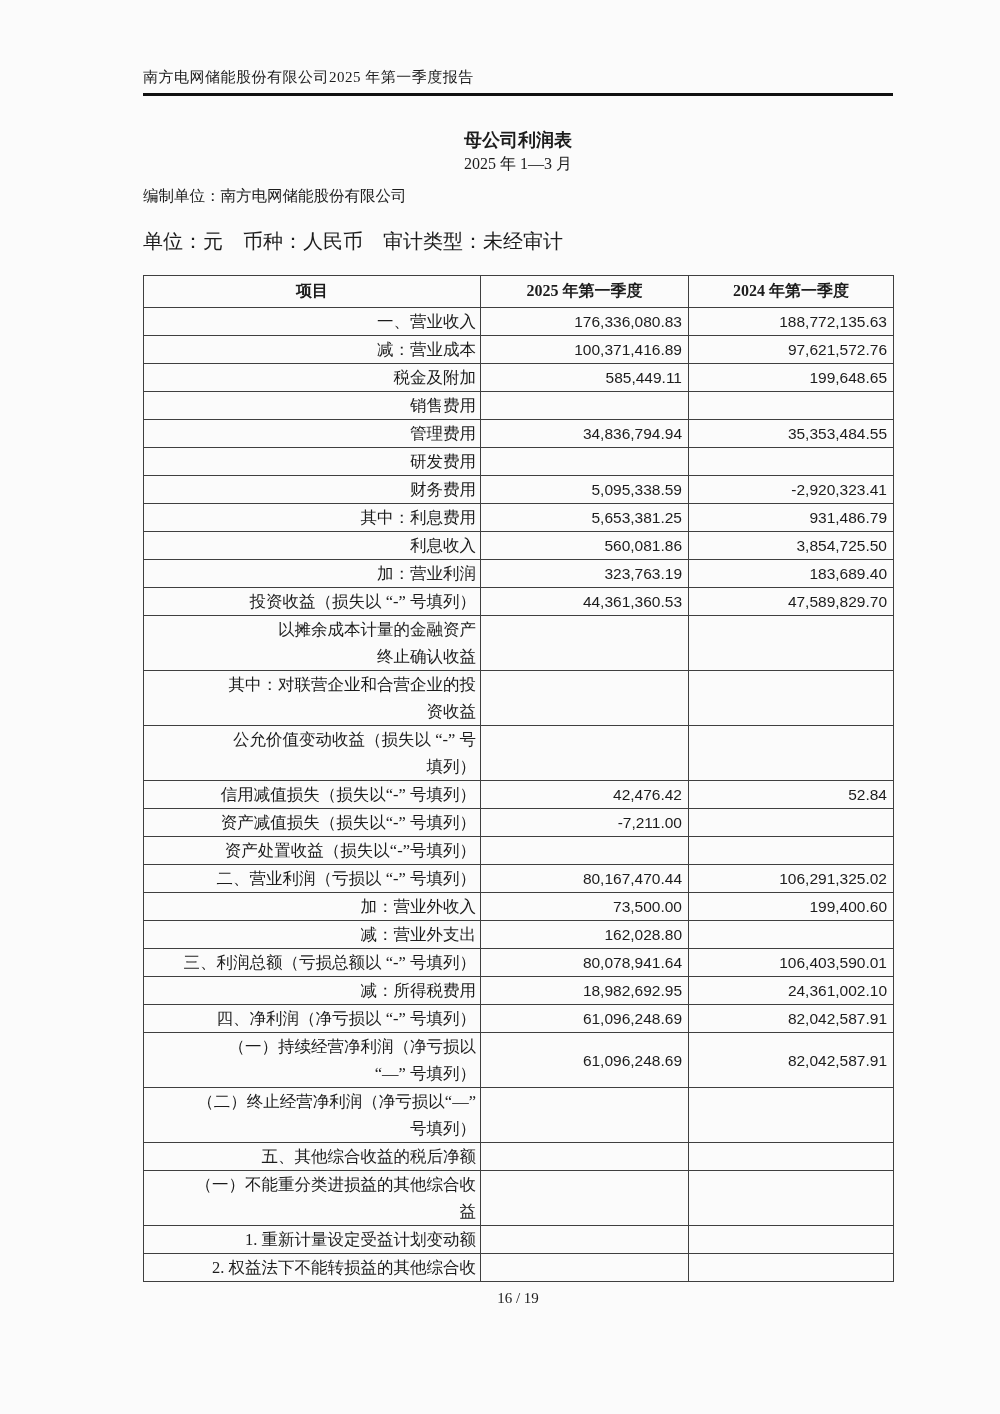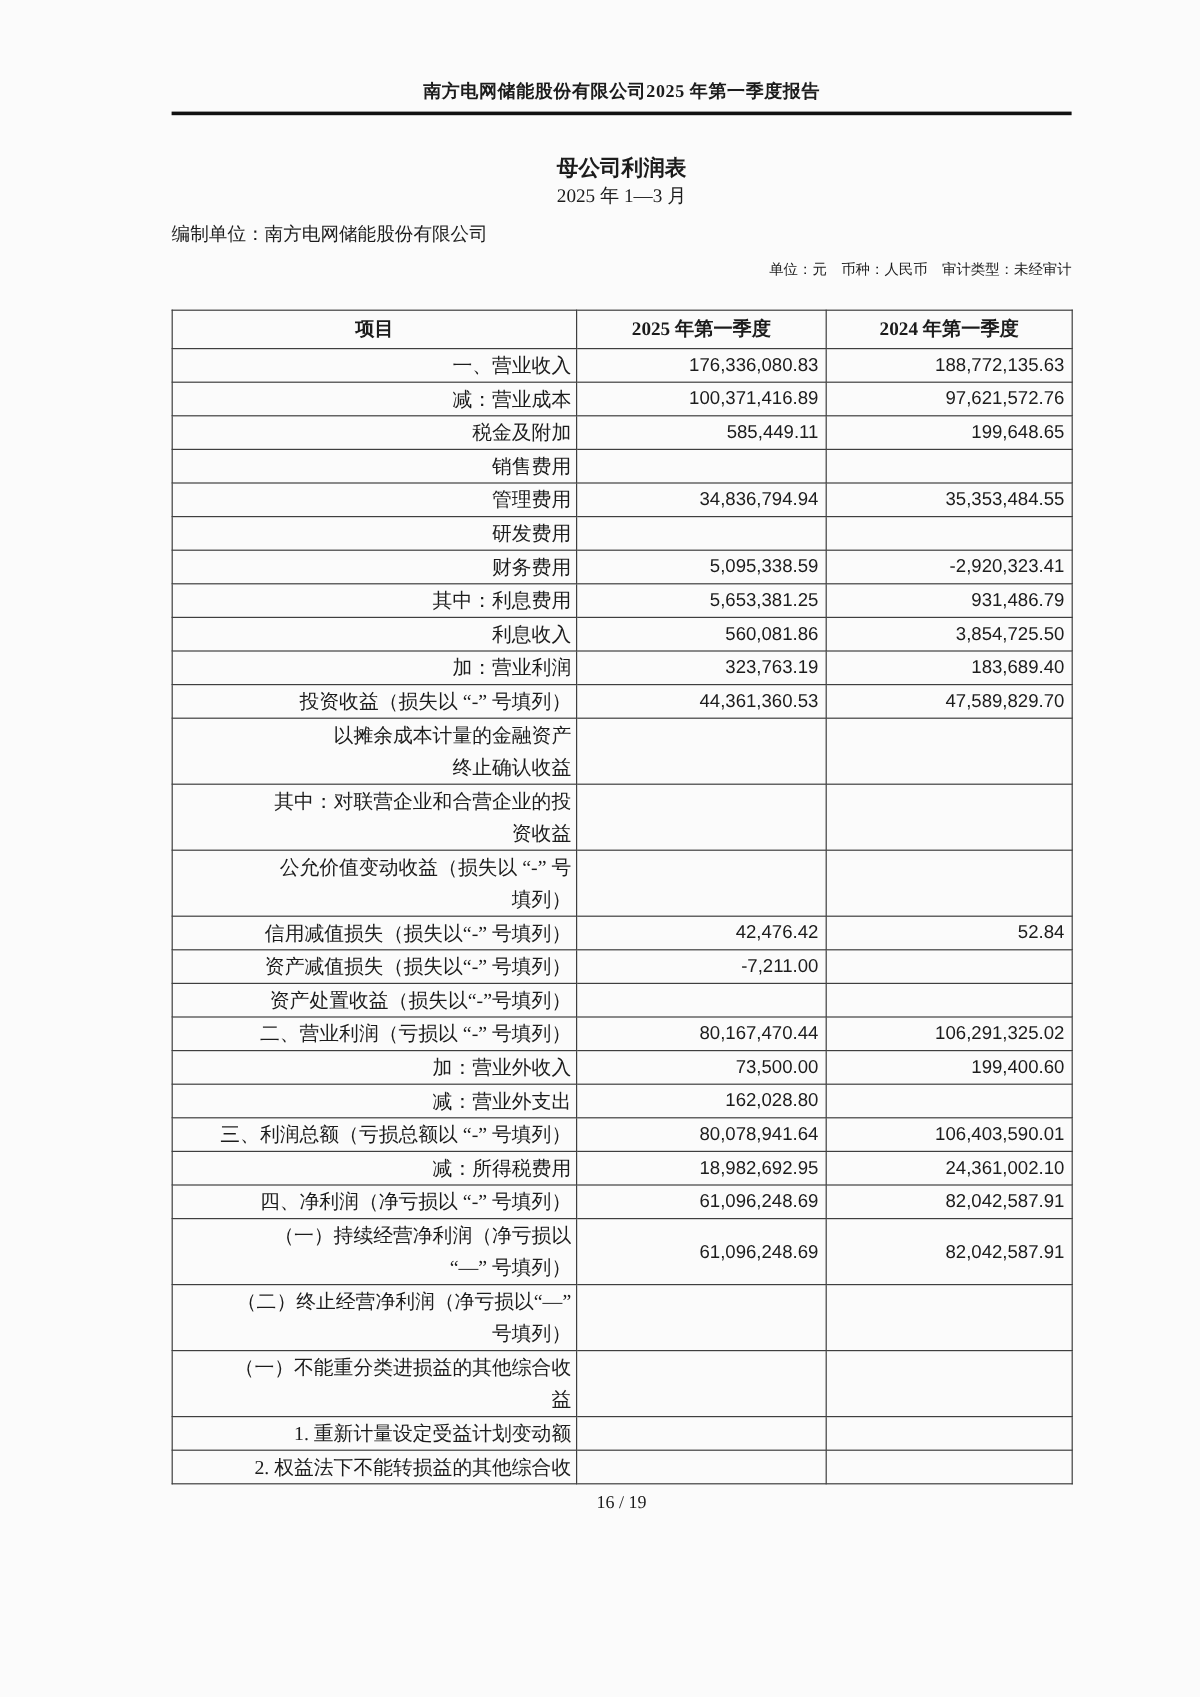--- a/index.html
+++ b/index.html
@@ -9,22 +9,21 @@
     color:#1c1c1c;
     font-family:"Liberation Serif","DejaVu Serif",serif;
     position:relative;
   }
   .content{
     width:750px;
     margin-left:143px;
     padding-top:66px;
   }
   .runhead{
-    text-align:center;
-    font-weight:bold;
+    font-weight:normal;
     font-size:15px;
     letter-spacing:.5px;
     line-height:22px;
   }
   .runhead-rule{
     border:0;
     border-top:3px solid #111;
     margin:5px 0 0 0;
   }
   .doc-title{
@@ -40,24 +39,23 @@
     font-size:16px;
     line-height:24px;
   }
   .prepared{
     margin-top:9px;
     font-size:15.5px;
     line-height:22px;
     text-align:left;
   }
   .unit-line{
-    margin-top:6px;
-    font-size:12px;
+    margin-top:23px;
+    font-size:20px;
     line-height:22px;
-    text-align:right;
   }
   table.fin{
     margin-top:23px;
     width:750px;
     border-collapse:collapse;
     table-layout:fixed;
   }
   table.fin col.c1{width:337px;}
   table.fin col.c2{width:208px;}
   table.fin col.c3{width:205px;}
@@ -259,20 +257,25 @@
           <td class="c-num">61,096,248.69</td>
           <td class="c-num">82,042,587.91</td>
         </tr>
         <tr>
           <td class="c-label ind-4">（二）终止经营净利润（净亏损以“—”
 号填列）</td>
           <td class="c-num"></td>
           <td class="c-num"></td>
         </tr>
         <tr>
+          <td class="c-label ind-0">五、其他综合收益的税后净额</td>
+          <td class="c-num"></td>
+          <td class="c-num"></td>
+        </tr>
+        <tr>
           <td class="c-label ind-4">（一）不能重分类进损益的其他综合收
 益</td>
           <td class="c-num"></td>
           <td class="c-num"></td>
         </tr>
         <tr>
           <td class="c-label ind-5">1. 重新计量设定受益计划变动额</td>
           <td class="c-num"></td>
           <td class="c-num"></td>
         </tr>

